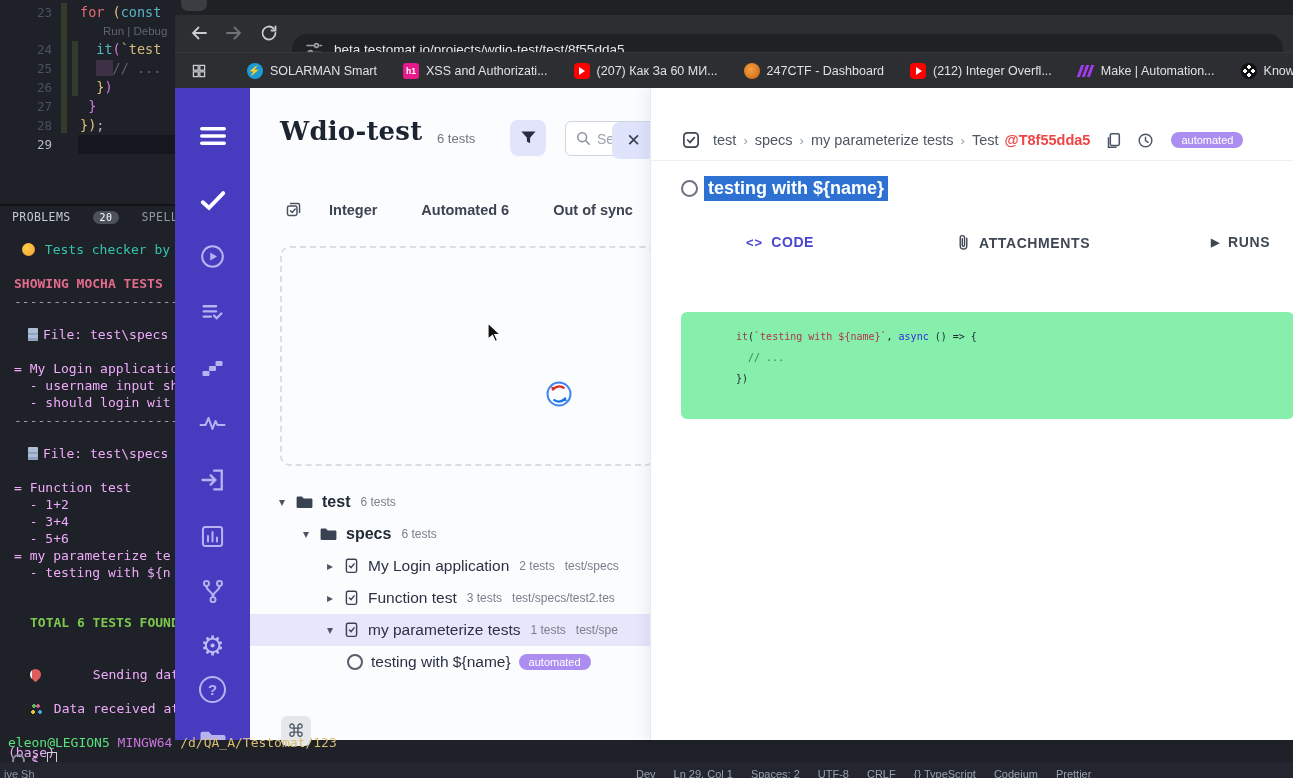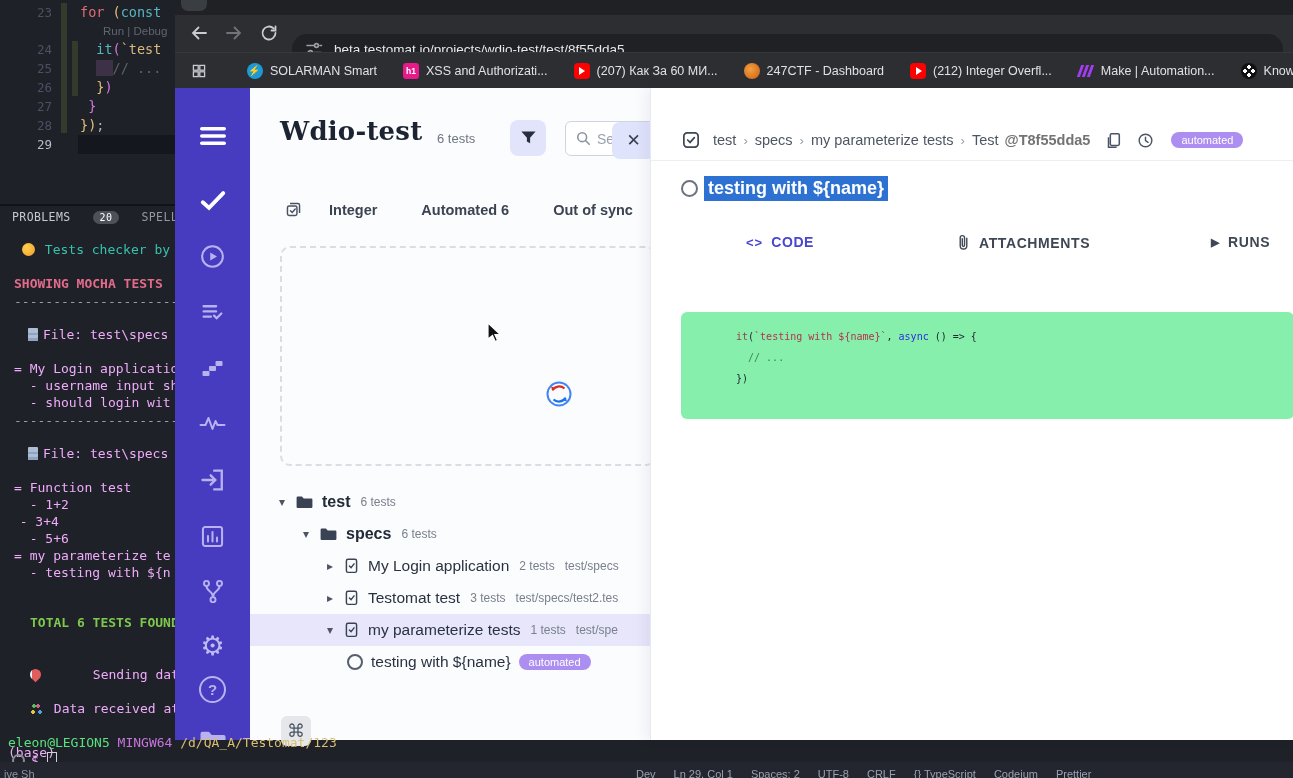--- a/index.html
+++ b/index.html
@@ -116,21 +116,21 @@
   #cmdbtn{position:absolute;left:31px;top:628px;width:30px;height:30px;background:#e5e7eb;border-radius:6px;
     display:flex;align-items:center;justify-content:center;color:#4b5563;font-size:18px;z-index:5;}
 
   #rightpanel{position:absolute;left:475px;top:88px;width:643px;height:652px;background:#fff;
     border-left:1px solid #e6e9ef;box-shadow:-6px 0 12px rgba(20,20,60,.05);}
   #crumbrow{position:absolute;left:0;top:32px;width:643px;height:40px;border-bottom:1px solid #eceef2;
     display:flex;align-items:center;}
   #crumbrow .cicon{margin:0 12px 0 30px;color:#3f4754;flex:none;}
   .crumb{font-size:14.5px;color:#4c5563;}
   .csep{color:#9aa1ac;margin:0 7px;font-size:13px;}
-  #tid{font-weight:bold;color:#737373;font-size:14.5px;margin-left:6px;}
+  #tid{font-weight:bold;color:#ef4444;font-size:14.5px;margin-left:6px;}
   .cbtn{margin-left:14px;color:#4c5563;flex:none;}
   #crumbbadge{margin-left:16px;}
   #titlerow{position:absolute;left:30px;top:88px;display:flex;align-items:center;}
   #titlerow .ring{width:13px;height:13px;border-color:#6b7380;margin-right:6px;}
   #dtitle{background:#2d72d2;color:#fff;font-size:18px;font-weight:bold;padding:2px 4px;white-space:nowrap;}
   #dtabs{position:absolute;left:0;top:140px;width:643px;height:34px;}
   .dtab{position:absolute;display:flex;align-items:center;gap:8px;font-size:14px;font-weight:bold;
     letter-spacing:.6px;color:#3f4754;}
   .dtab.active{color:#4845d2;}
   .codeg{font-weight:bold;font-size:13px;letter-spacing:1px;}
@@ -172,21 +172,21 @@
           <div class="tline" style="left:14px;top:276px;"><span class="t-mocha">SHOWING MOCHA TESTS</span></div>
           <div class="tline" style="left:14px;top:294px;"><span class="t-dim2">-----------------------</span></div>
           <div class="tline" style="left:28px;top:327px;"><span class="i-file"></span><span class="t-fg2">File: test\specs</span></div>
           <div class="tline" style="left:14px;top:361px;"><span class="t-fg2">= My Login applicatio</span></div>
           <div class="tline" style="left:14px;top:378px;"><span class="t-fg2">  - username input sh</span></div>
           <div class="tline" style="left:14px;top:395px;"><span class="t-fg2">  - should login wit</span></div>
           <div class="tline" style="left:14px;top:413px;"><span class="t-dim2">-----------------------</span></div>
           <div class="tline" style="left:28px;top:446px;"><span class="i-file"></span><span class="t-fg2">File: test\specs</span></div>
           <div class="tline" style="left:14px;top:480px;"><span class="t-fg2">= Function test</span></div>
           <div class="tline" style="left:14px;top:497px;"><span class="t-fg2">  - 1+2</span></div>
-          <div class="tline" style="left:4px;top:514px;"><span class="t-fg2">  - 3+4</span></div>
+          <div class="tline" style="left:14px;top:514px;"><span class="t-fg2">  - 3+4</span></div>
           <div class="tline" style="left:14px;top:531px;"><span class="t-fg2">  - 5+6</span></div>
           <div class="tline" style="left:14px;top:548px;"><span class="t-fg2">= my parameterize te</span></div>
           <div class="tline" style="left:14px;top:565px;"><span class="t-fg2">  - testing with ${n</span></div>
           <div class="tline" style="left:30px;top:615px;"><span class="t-green">TOTAL 6 TESTS FOUND</span></div>
           <div class="tline" style="left:30px;top:667px;gap:40px;"><span class="i-rocket"></span><span class="t-fg2"> Sending data to</span></div>
           <div class="tline" style="left:30px;top:701px;"><span class="i-confetti"></span><span class="t-fg2"> Data received at</span></div>
           <div class="tline" style="left:8px;top:745px;"><span class="t-fg2">(base)</span></div>
           <div class="tline termz" style="left:8px;top:735px;"><span class="t-green2">eleon@LEGION5</span><span class="t-mag"> MINGW64</span><span class="t-yellow"> /d/QA_A/Testomat/123</span></div>
           <div class="tline termz" style="left:12px;top:752px;"><span class="i-ring"></span><span class="t-fg2">$ </span><span class="i-cursorbox"></span></div>
         </div>
@@ -432,21 +432,21 @@
 
   </div>
           <div class="trow" style="padding-left:73px;">
     <span class="chev">▸</span>
             <span class="tico">
               <svg width="17" height="18" viewBox="0 0 20 21" fill="none" stroke="currentColor" stroke-width="1.7" stroke-linecap="round">
                 <rect x="4" y="2.5" width="12" height="15.5" rx="2"></rect>
                 <path d="M7.5 10.5l2 2 3.5-4.5"></path>
               </svg>
             </span>
-            <span class="tlabel">Testomat test</span>
+            <span class="tlabel">Function test</span>
     <span class="tcount">3 tests</span>
     <span class="tpath">test/specs/test2.tes</span>
 
   </div>
           <div class="trow sel" style="padding-left:73px;">
     <span class="chev">▾</span>
             <span class="tico">
               <svg width="17" height="18" viewBox="0 0 20 21" fill="none" stroke="currentColor" stroke-width="1.7" stroke-linecap="round">
                 <rect x="4" y="2.5" width="12" height="15.5" rx="2"></rect>
                 <path d="M7.5 10.5l2 2 3.5-4.5"></path>

